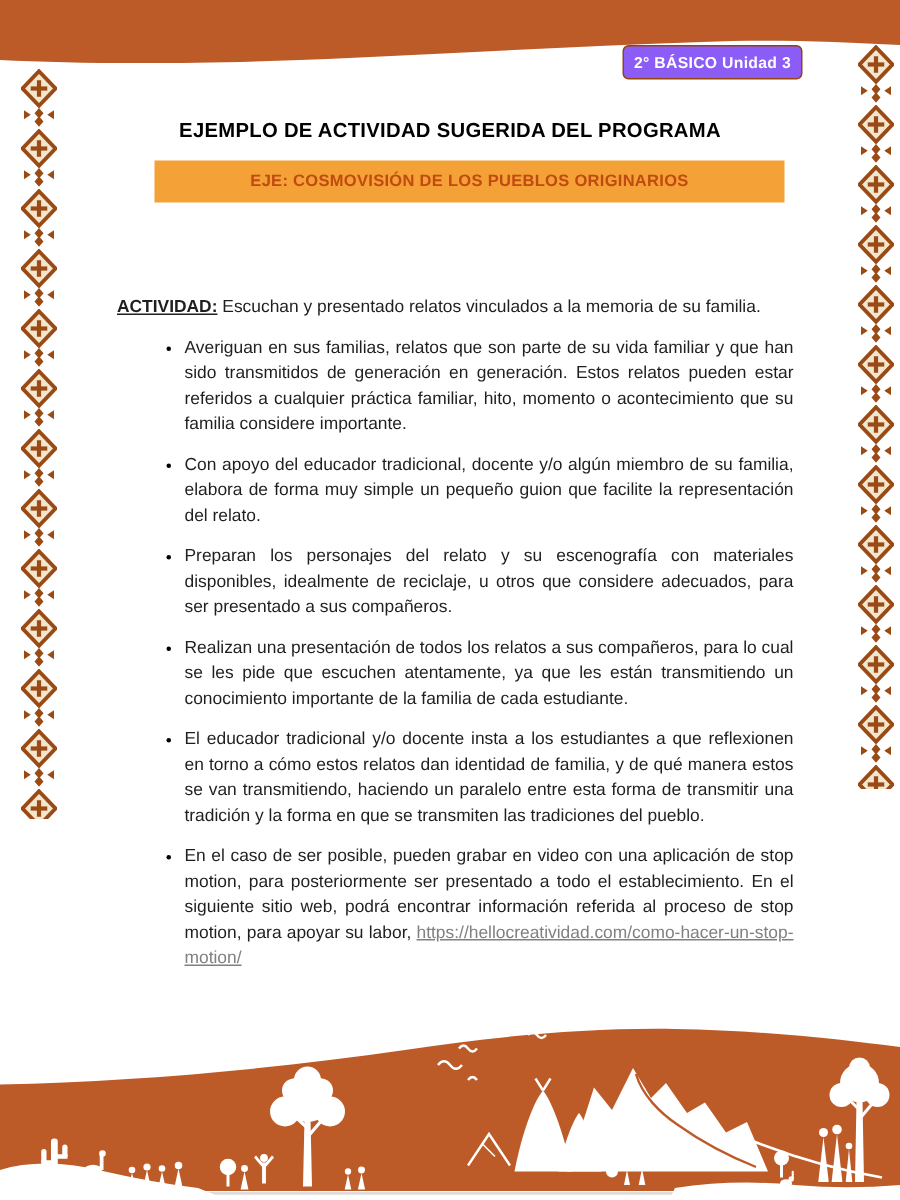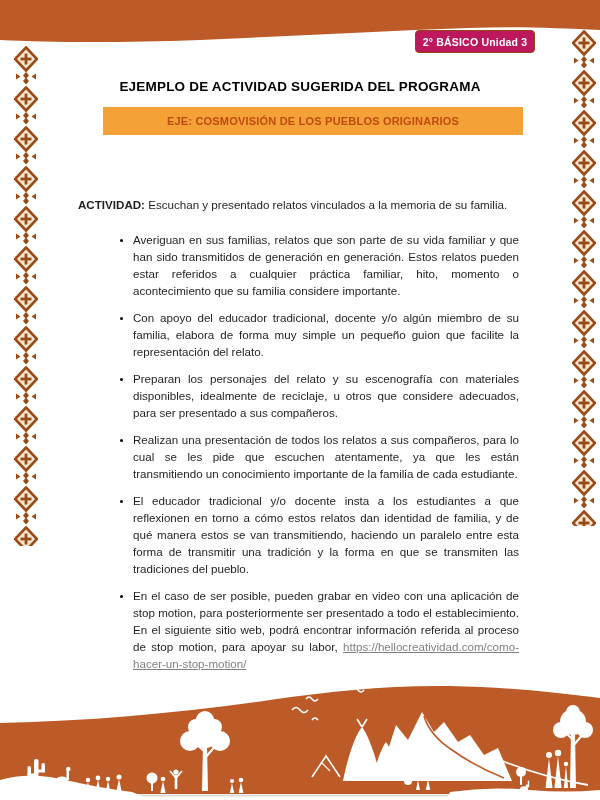--- a/index.html
+++ b/index.html
@@ -4,44 +4,44 @@
 <style>
   html,body{margin:0;padding:0;background:#fff;}
   .page{
     position:relative;width:600px;height:800px;background:#fff;overflow:hidden;
     font-family:"Liberation Sans",sans-serif;color:#1f1f1f;
   }
   
   .top-band{position:absolute;top:0;left:0;width:600px;height:60px;}
   .badge{
     position:absolute;top:30px;left:415px;width:118px;height:21px;
-    background:#be185d;border:1px solid #94430E;border-radius:4px;
+    background:#8b5cf6;border:1px solid #94430E;border-radius:4px;
     display:flex;align-items:center;justify-content:center;
     color:#fff;font-size:10.5px;font-weight:600;letter-spacing:.2px;
   }
   
   .strip{position:absolute;width:24px;}
   .strip-left{left:14px;top:46px;height:500px;}
   .strip-right{left:572px;top:30px;height:496px;}
   
   .title{
     position:absolute;top:79px;left:40px;width:520px;text-align:center;
     font-size:13.5px;font-weight:bold;color:#000000;letter-spacing:.2px;
   }
   .banner{
     position:absolute;top:107px;left:103px;width:420px;height:28px;
     background:#F4A237;display:flex;align-items:center;justify-content:center;
     font-size:11px;font-weight:bold;color:#C04A0F;letter-spacing:.2px;
   }
   
   .content{position:absolute;top:196px;left:78px;width:459px;font-size:11.6px;line-height:17px;}
   .activity{margin:0 0 10px 0;}
-  .activity b{font-weight:bold;}
+  .activity b{font-weight:bold;text-decoration:underline;}
   .examples-label{margin:0 0 6px 0;}
-  ul.examples{margin:18px;padding:0 0 0 37px;}
+  ul.examples{margin:8px;padding:0 0 0 37px;}
   ul.examples li{margin:0 0 10px 0;text-align:justify;}
   ul.examples li::marker{color:#000;font-size:10px;}
   a.weblink{color:#808080;text-decoration:underline;}
   
   .landscape{position:absolute;left:0;bottom:0;width:600px;height:120px;}
 </style>
 </head>
 <body>
 
 <div class="page">

